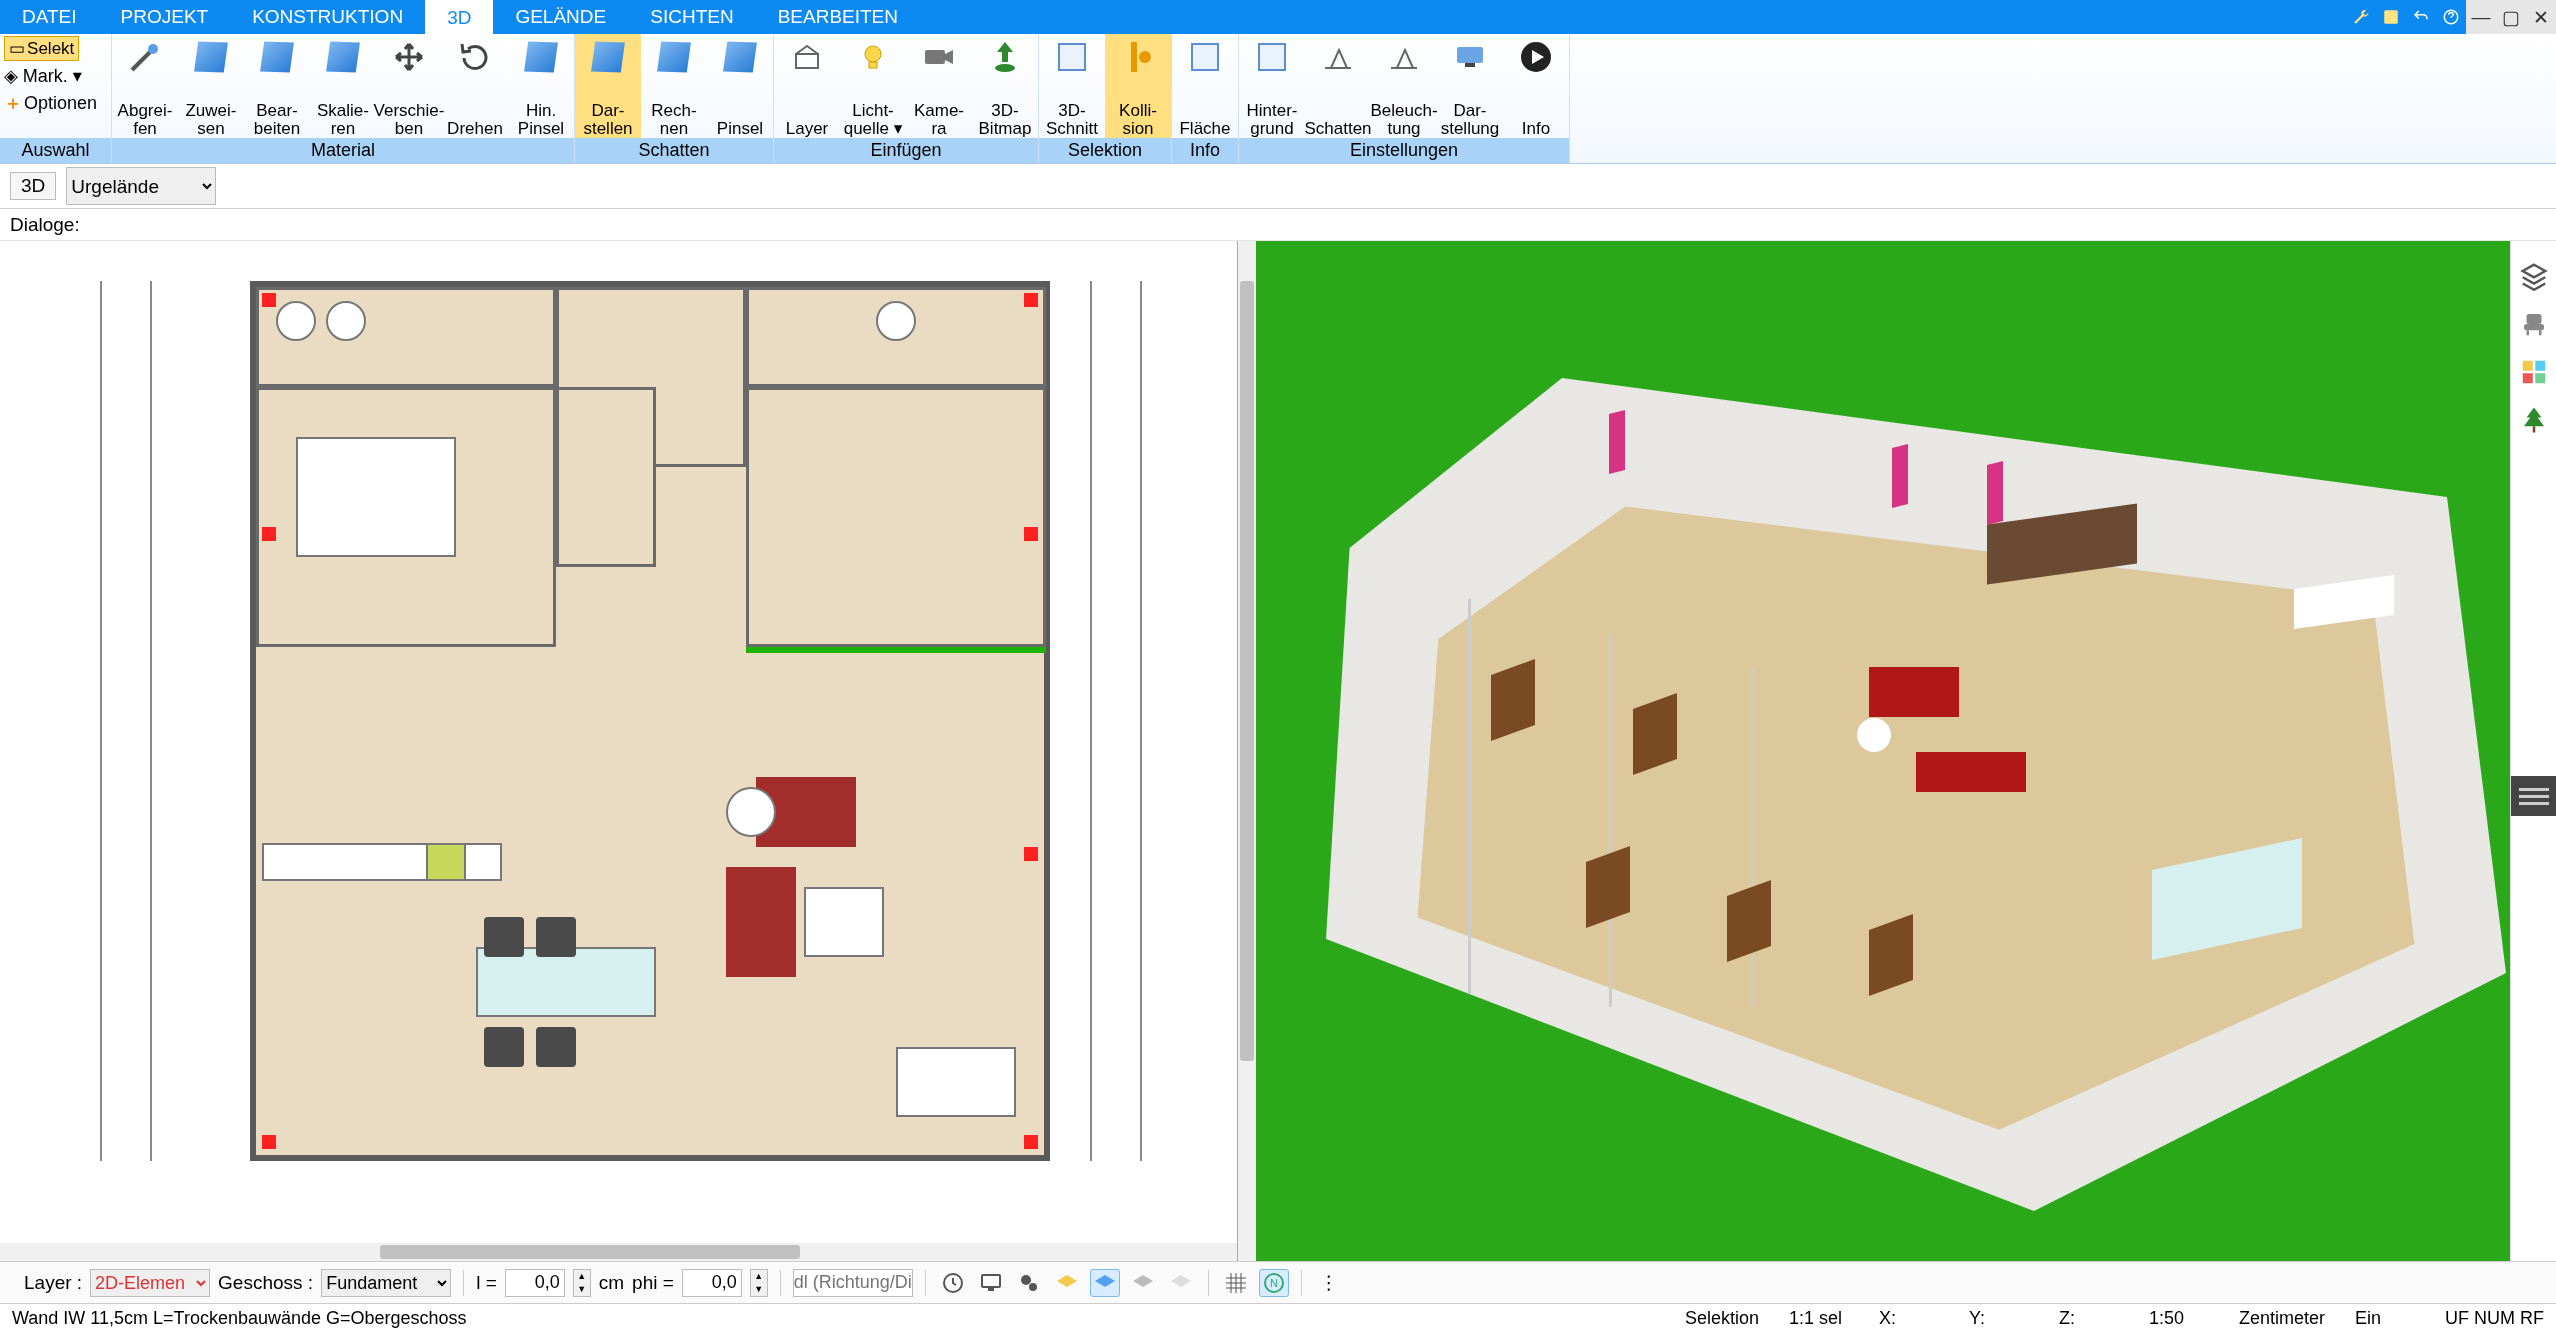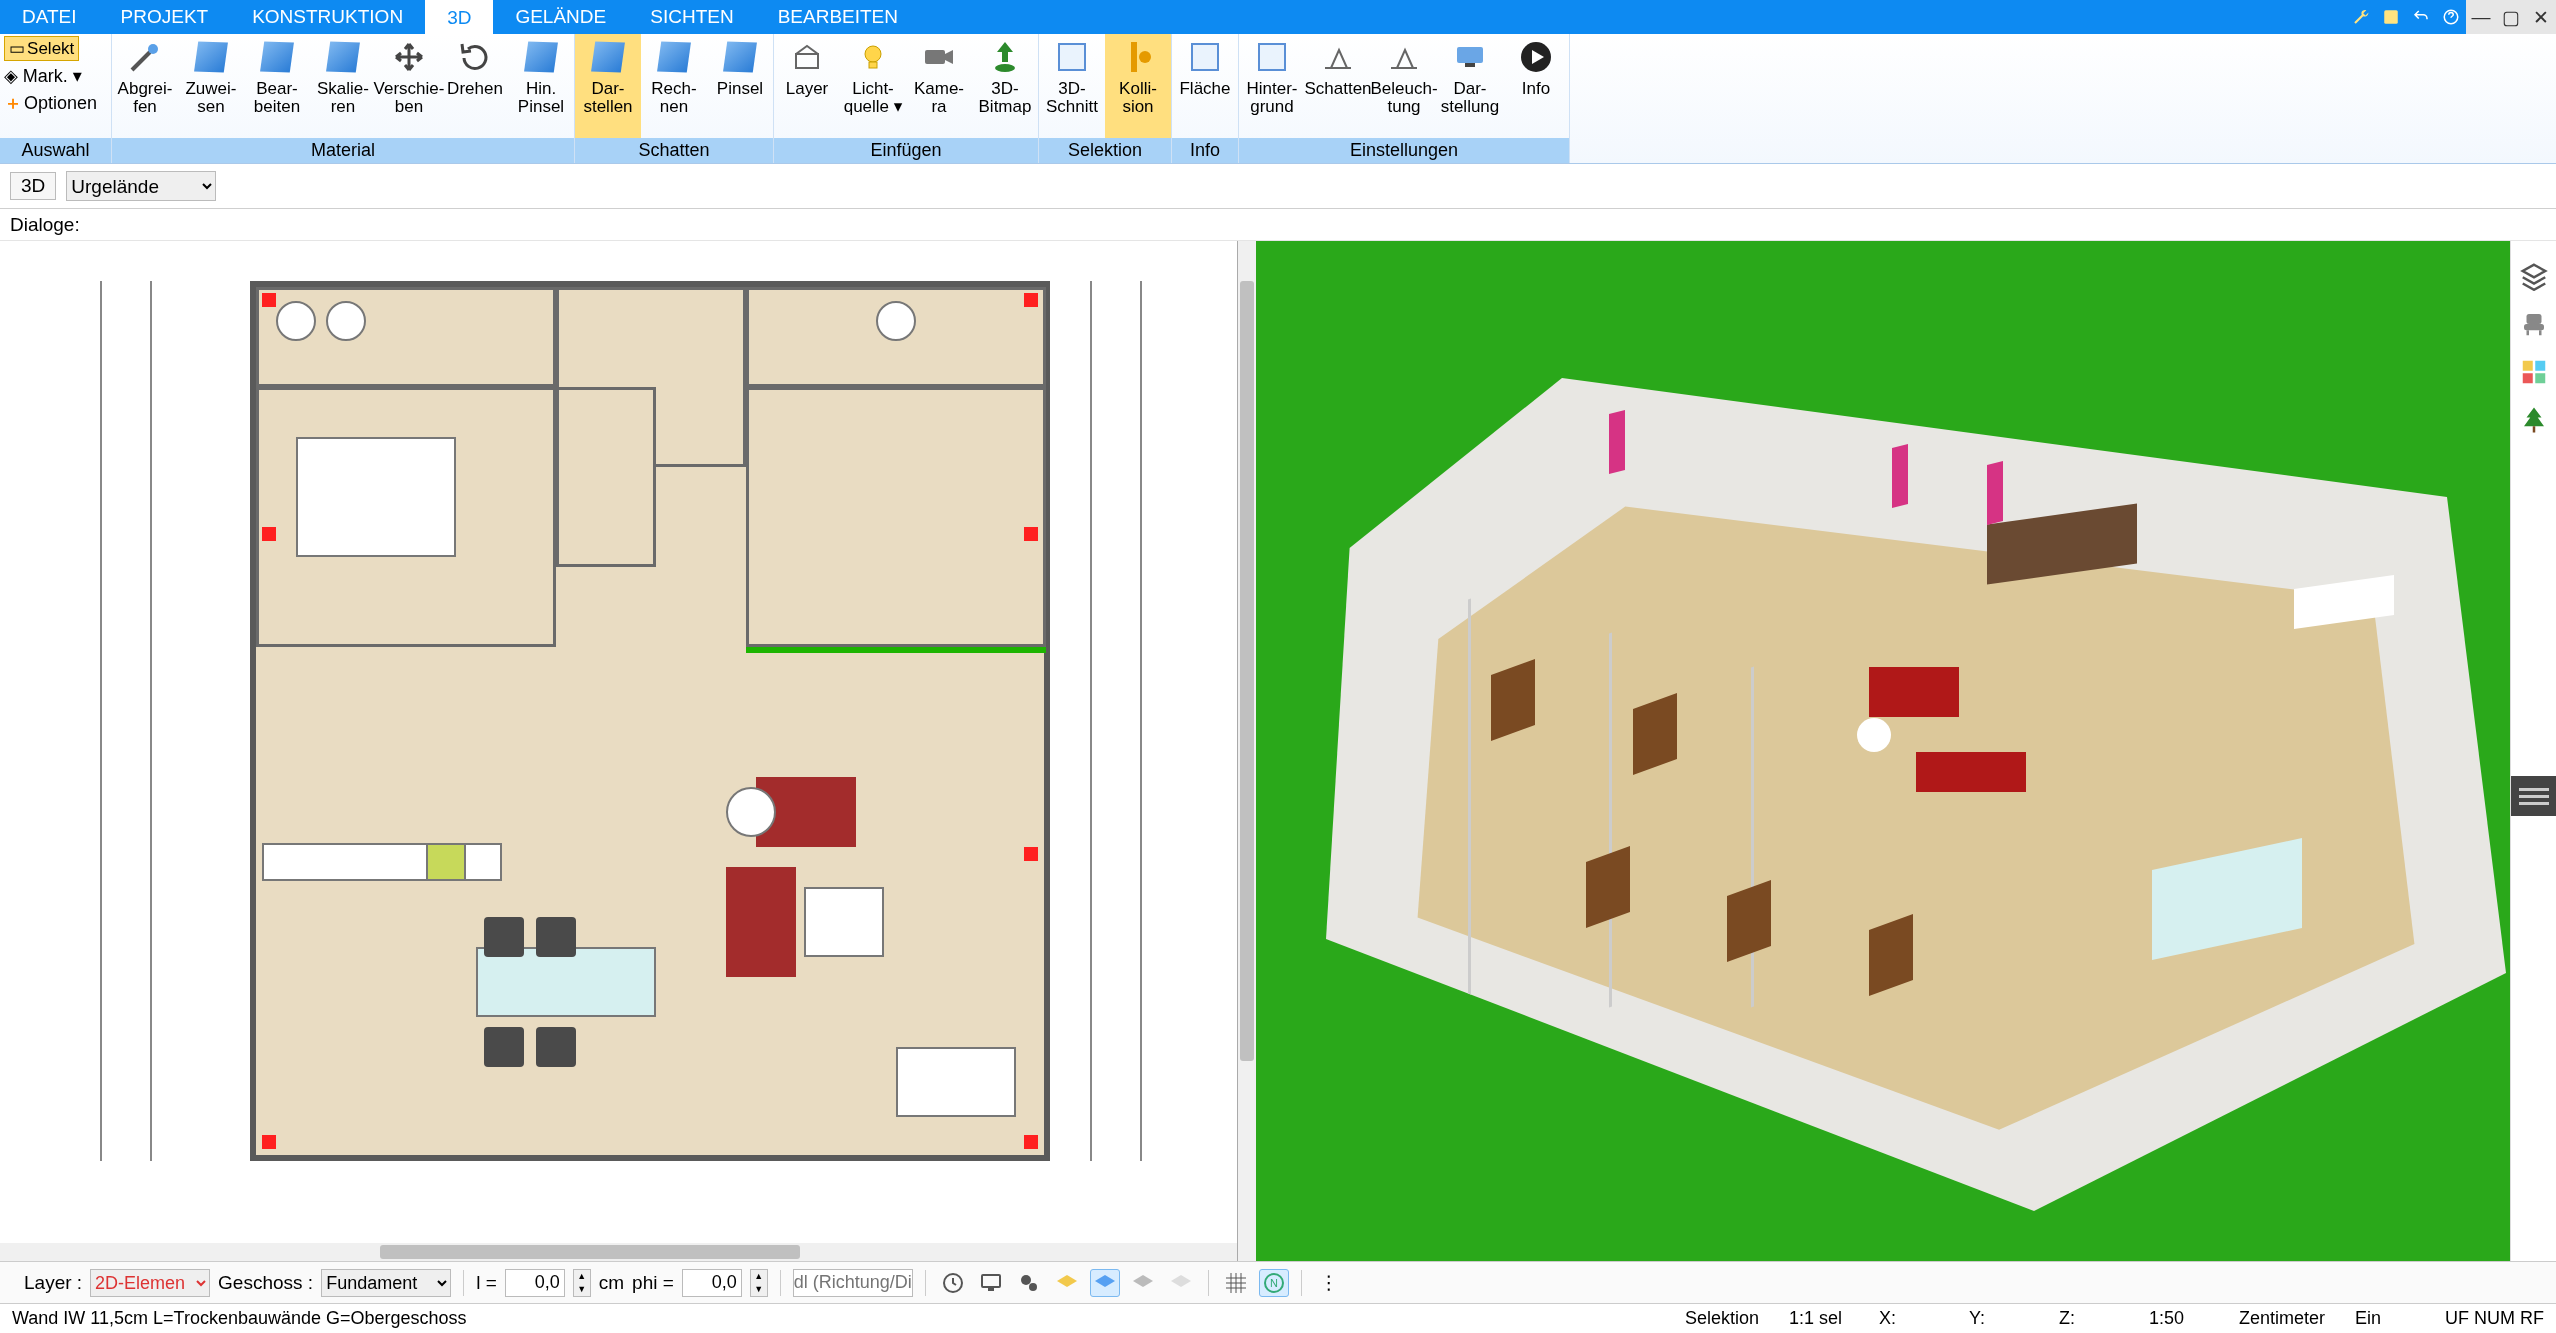--- a/index.html
+++ b/index.html
@@ -17,29 +17,29 @@
   
   .ribbon { background: linear-gradient(#fff,#f3f8fe); height: 130px; display: flex; border-bottom: 1px solid #aac9ea; }
   .ribbon .left-col { width: 112px; display: flex; flex-direction: column; border-right: 1px solid #cfe1f5; }
   .ribbon .left-col .row { display: flex; align-items: center; gap: 4px; padding: 2px 4px; font-size: 18px; }
   .ribbon .left-col .sel-btn { background: #ffdf7f; border: 1px solid #d6a500; padding: 1px 4px; font-size: 17px; display:flex; align-items:center; gap:2px; }
   .ribbon .left-col .opt-btn { font-size: 18px; display:flex; align-items:center; gap:2px; }
   .ribbon .left-col .grouplabel { background: #a8d2f7; text-align: center; font-size: 18px; padding: 2px 0; margin-top: auto; }
 
   .ribbon .group { display: flex; flex-direction: column; border-right: 1px solid #cfe1f5; }
   .ribbon .group .buttons { display: flex; flex: 1; }
-  .ribbon .group .btn { width: 66px; display: flex; flex-direction: column; align-items: center; justify-content: flex-start; padding-top: 4px; gap: 0; cursor: pointer; }
+  .ribbon .group .btn { width: 66px; display: flex; flex-direction: column; align-items: center; justify-content: space-between; padding-top: 4px; gap: 0; cursor: pointer; }
   .ribbon .group .btn .ic { width: 38px; height: 38px; display:flex; align-items:center; justify-content:center; margin-bottom:4px; }
   .ribbon .group .btn .lbl { font-size: 17px; text-align: center; line-height: 18px; white-space: pre-line; }
   .ribbon .group .grouplabel { background: #a8d2f7; text-align: center; font-size: 18px; padding: 2px 0; }
 
   
   .subbar { height: 45px; display: flex; align-items: center; gap: 10px; padding: 0 10px; border-bottom: 1px solid #cfcfcf; }
   .subbar .tag3d { border: 1px solid #bbb; background: #f6f6f6; padding: 2px 10px; font-size: 19px; }
-  .subbar select.terrain { border: 1px solid #bbb; height: 30px; font-size: 19px; width: 150px; }
+  .subbar select.terrain { border: 1px solid #bbb; height: 38px; font-size: 19px; width: 150px; }
 
   .dialogbar { height: 32px; display: flex; align-items: center; padding: 0 10px; font-size: 19px; border-bottom: 1px solid #e5e5e5; background:#fff; }
 
   
   .workspace { flex: 1; display: flex; overflow: hidden; position: relative; }
   .pane2d { flex: 0 0 1238px; border-right: 1px solid #aaa; display:flex; flex-direction:column; background:#fff; }
   .pane2d .canvas { flex:1; position:relative; overflow:hidden; }
   .pane2d .hscroll { height: 18px; background:#f0f0f0; position:relative; }
   .pane2d .hscroll .thumb { position:absolute; left:380px; width:420px; top:2px; bottom:2px; background:#c0c0c0; border-radius:3px; }
   .vscroll { width:18px; background:#f0f0f0; position:relative; }

